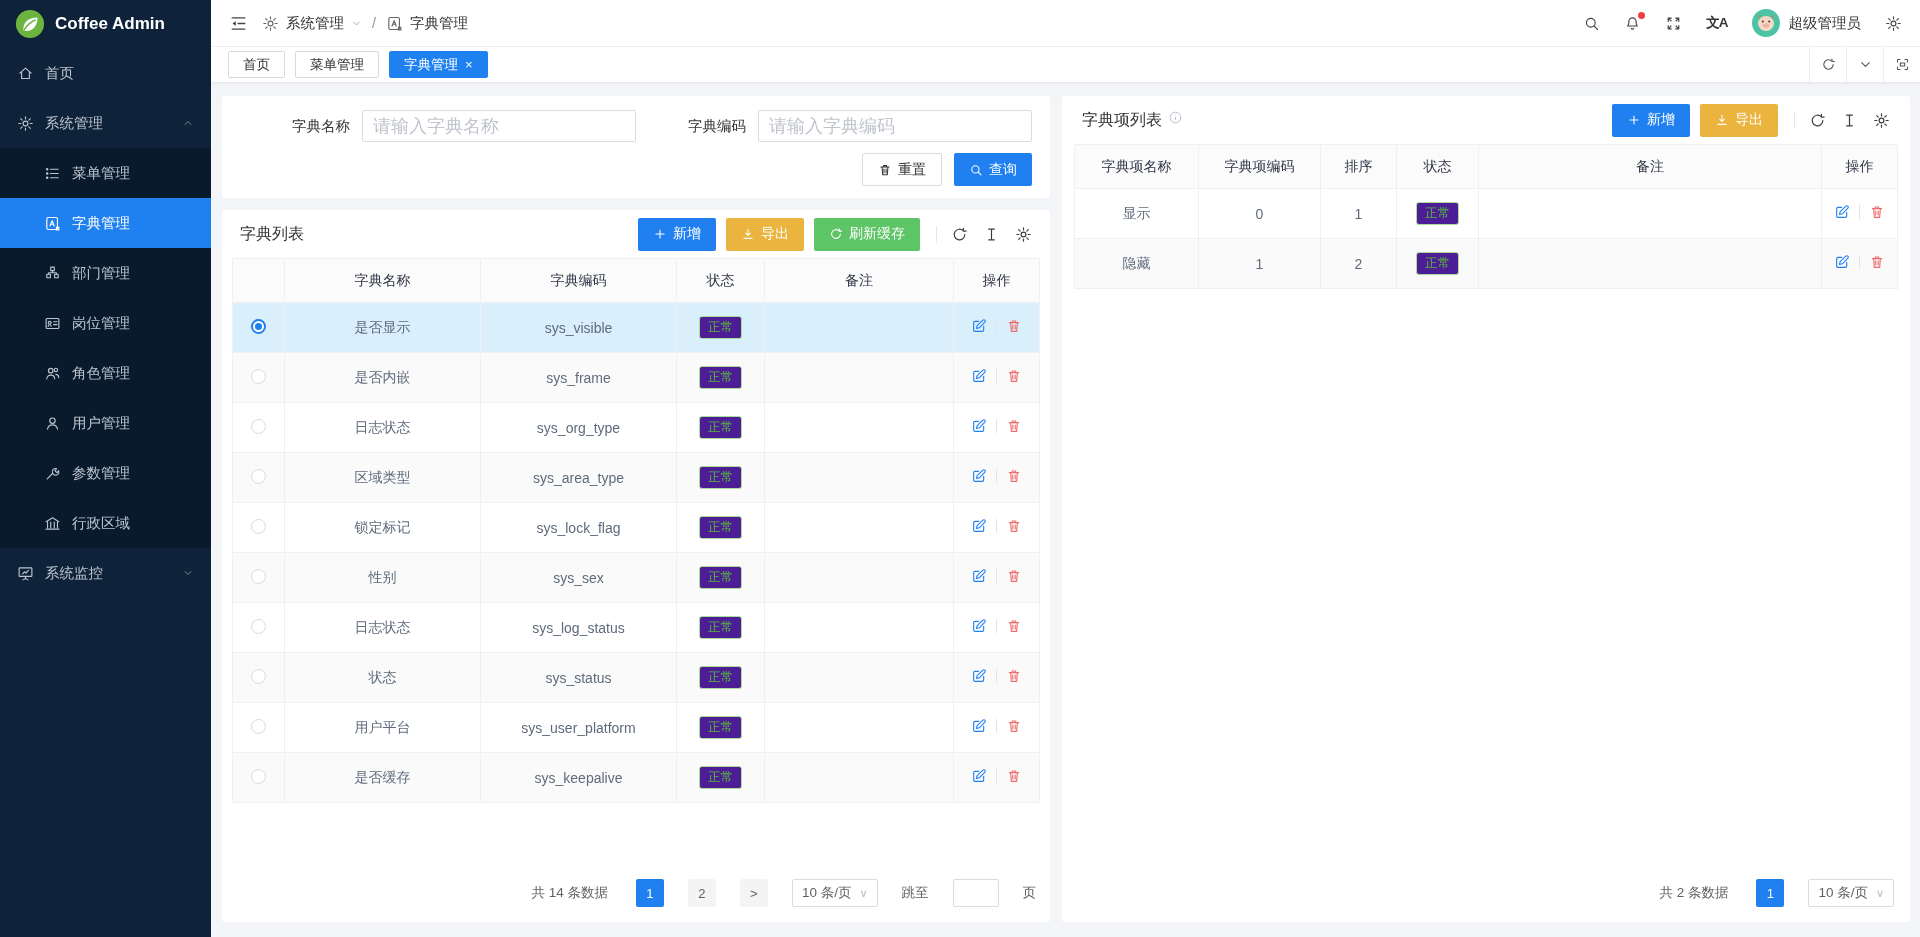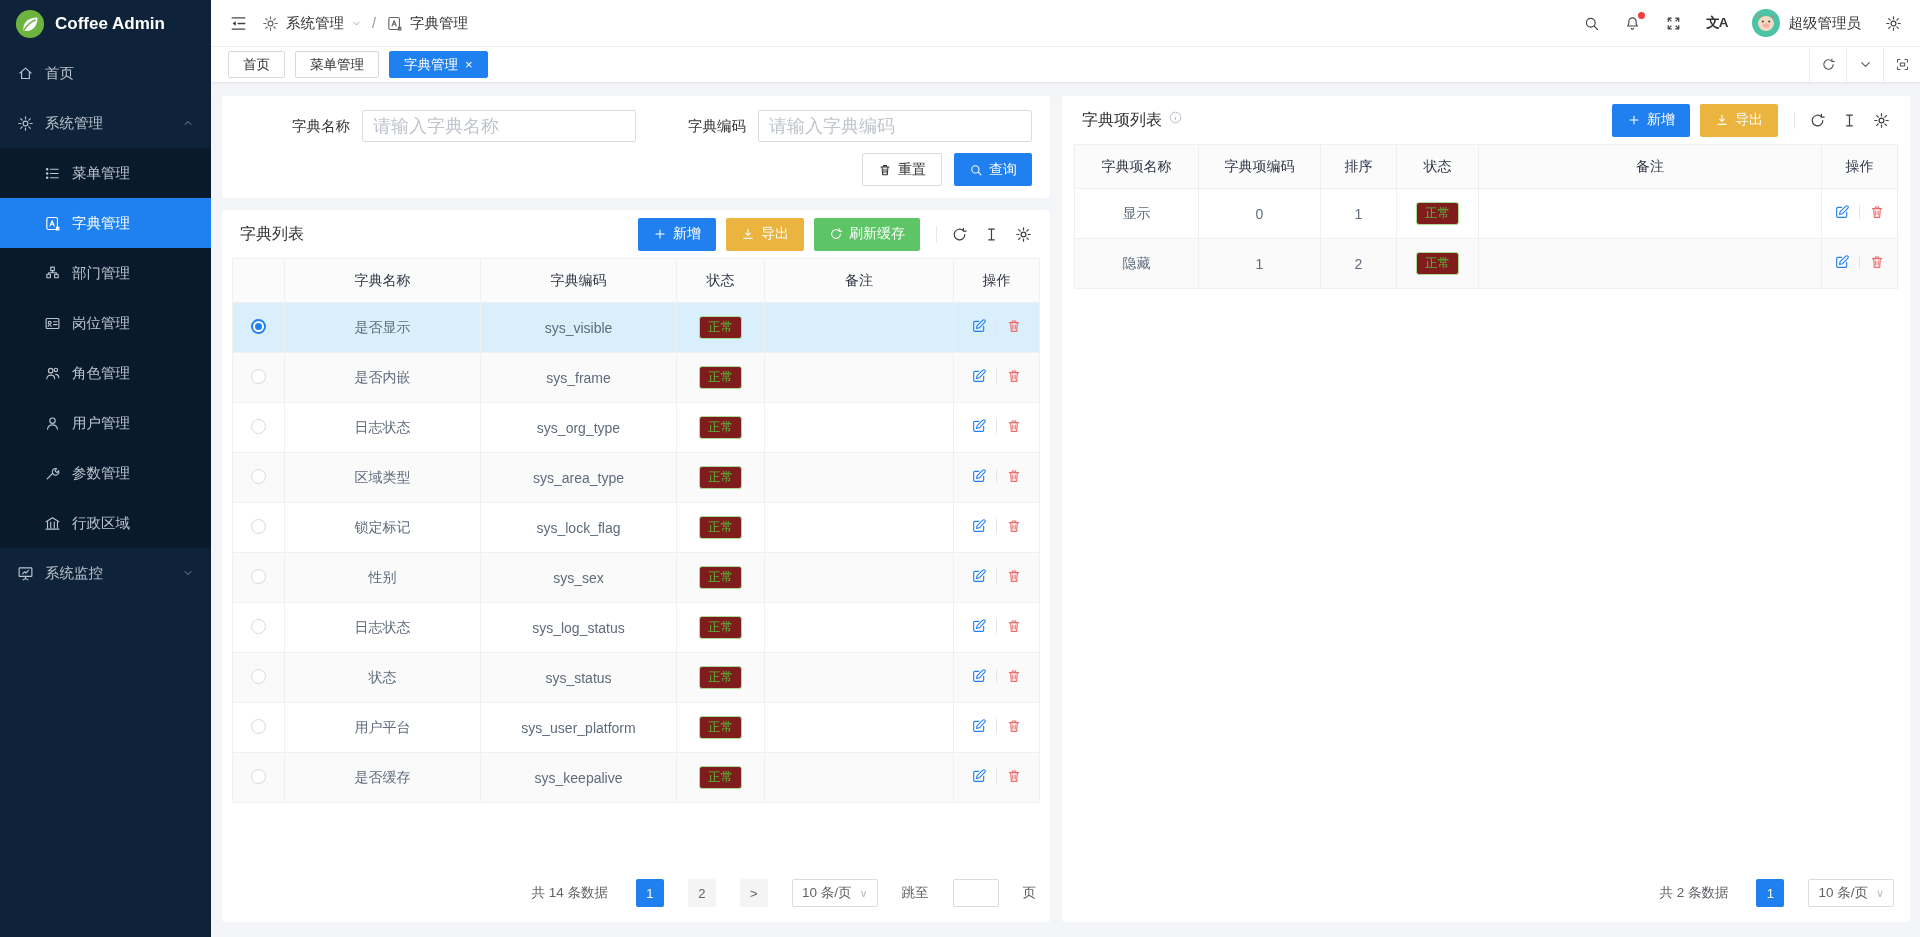--- a/index.html
+++ b/index.html
@@ -68,21 +68,21 @@
   .icon-trio svg { width:17px; height:17px; fill:none; stroke:#3d3d3d; stroke-width:1.7; stroke-linecap:round; stroke-linejoin:round; cursor:pointer; }
 
   table { width:100%; border-collapse:collapse; table-layout:fixed; font-size:14px; }
   th { height:44px; font-weight:400; color:#2f3644; border:1px solid #f0f0f3; background:#fbfbfc; text-align:center; }
   td { height:50px; color:#5f6b7c; border:1px solid #f0f0f3; text-align:center; }
   tbody tr:nth-child(even) td { background:#fafafa; }
   tbody tr.selected td { background:#d9effc;margin-left:16px; }
   .radio { display:inline-block; width:15px; height:15px; border:1px solid #d5d9df; border-radius:50%; background:#fff; position:relative; }
   .radio.checked { border:2px solid #1f80f0; }
   .radio.checked::after { content:""; position:absolute; inset:2px; border-radius:50%; background:#1f80f0; }
-  .badge { display:inline-block; padding:2px 8px; font-size:12.5px; color:#55b83a; background:#7f1d1d; border:1px solid #a9dd98; border-radius:3px; line-height:1.35; }
+  .badge { display:inline-block; padding:2px 8px; font-size:12.5px; color:#55b83a; background:#4c1d95; border:1px solid #a9dd98; border-radius:3px; line-height:1.35; }
   .ops { display:inline-flex; align-items:center; gap:9px; }
   .ops .vdiv { width:1px; height:14px; background:#e4e4e8; }
   .ops svg { width:16px; height:16px; fill:none; stroke-width:1.7; stroke-linecap:round; stroke-linejoin:round; cursor:pointer; }
   .op-edit { stroke:#2080f0; }
   .op-del { stroke:#f06a6a; }
 
   .spacer { flex:1; }
   .pagination { flex-shrink:0; display:flex; justify-content:flex-end; align-items:center; gap:24px; padding:12px 4px 15px; font-size:13.5px; color:#606266; }
   .pg-total { margin-right:4px; }
   .pg-btn { min-width:28px; height:28px; padding:0 6px; border-radius:2px; background:#f4f4f5; color:#606266; display:inline-flex; align-items:center; justify-content:center; font-size:13px; cursor:pointer; }

